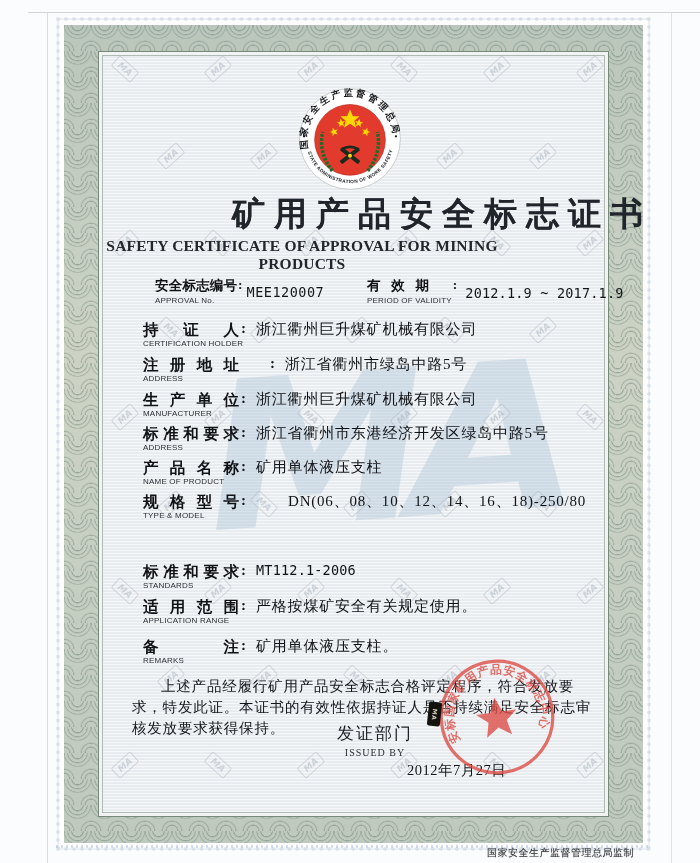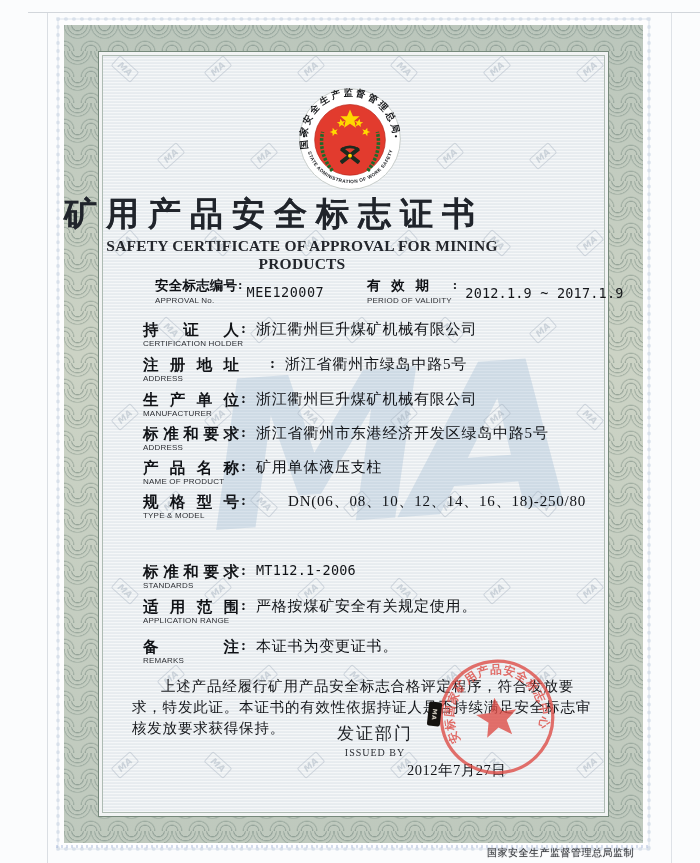--- a/index.html
+++ b/index.html
@@ -56,22 +56,22 @@
     font-size:9px;line-height:12px;padding:0 4px;
     color:rgba(152,166,181,.42);border:1.5px solid rgba(152,166,181,.38);
     border-radius:2px;background:rgba(255,255,255,.12);
   }
 
   
   .emblem{position:absolute;left:297px;top:86px;width:106px;height:106px;}
 
   
   .title-zh{
-    position:absolute;left:64px;top:192px;width:579px;text-align:left;
-    font-size:33px;font-weight:bold;letter-spacing:9px;
+    position:absolute;left:64px;top:192px;width:579px;text-align:right;
+    font-size:33px;font-weight:bold;letter-spacing:9px;padding-left:9px;
     color:#20242b;text-shadow:0 0 .6px rgba(32,36,43,.55);
   }
   .title-en{
     position:absolute;left:64px;top:237px;width:476px;text-align:center;
     font-size:15.5px;font-weight:bold;letter-spacing:.2px;color:#23262c;
   }
 
   
   .lbl-zh{display:block;font-weight:600;color:#101216;}
   .lbl-en{display:block;font-family:"Liberation Sans","DejaVu Sans",sans-serif;font-size:8px;letter-spacing:.2px;color:#2c2e33;margin-top:1px;}
@@ -310,21 +310,21 @@
       <span class="f-colon">:</span>
     </div>
     <span class="f-value">严格按煤矿安全有关规定使用。</span>
   </div>
         <div class="field-row" style="top: 637px;">
     <div class="lblwrap" style="position:relative;">
       <span class="f-zh just lbl-zh">备注</span>
       <span class="f-en lbl-en">REMARKS</span>
       <span class="f-colon">:</span>
     </div>
-    <span class="f-value">本证书为变更证书。</span>
+    <span class="f-value">矿用单体液压支柱。</span>
   </div>
       </div>
 
     <div class="declaration">上述产品经履行矿用产品安全标志合格评定程序，符合发放要求，特发此证。本证书的有效性依据持证人是否持续满足安全标志审核发放要求获得保持。</div>
 
     <div class="issued-by">
       <div class="zh">发证部门</div>
       <div class="en">ISSUED BY</div>
     </div>
     <div class="issue-date">2012年7月27日</div>

